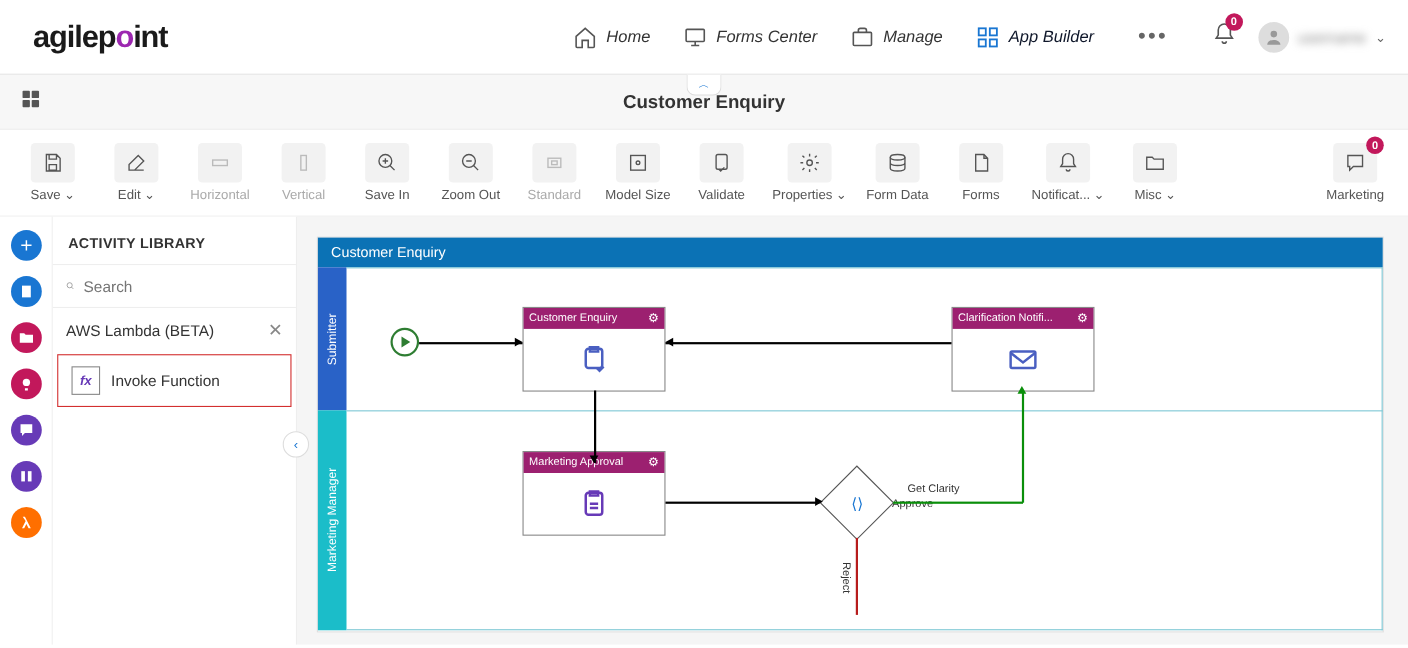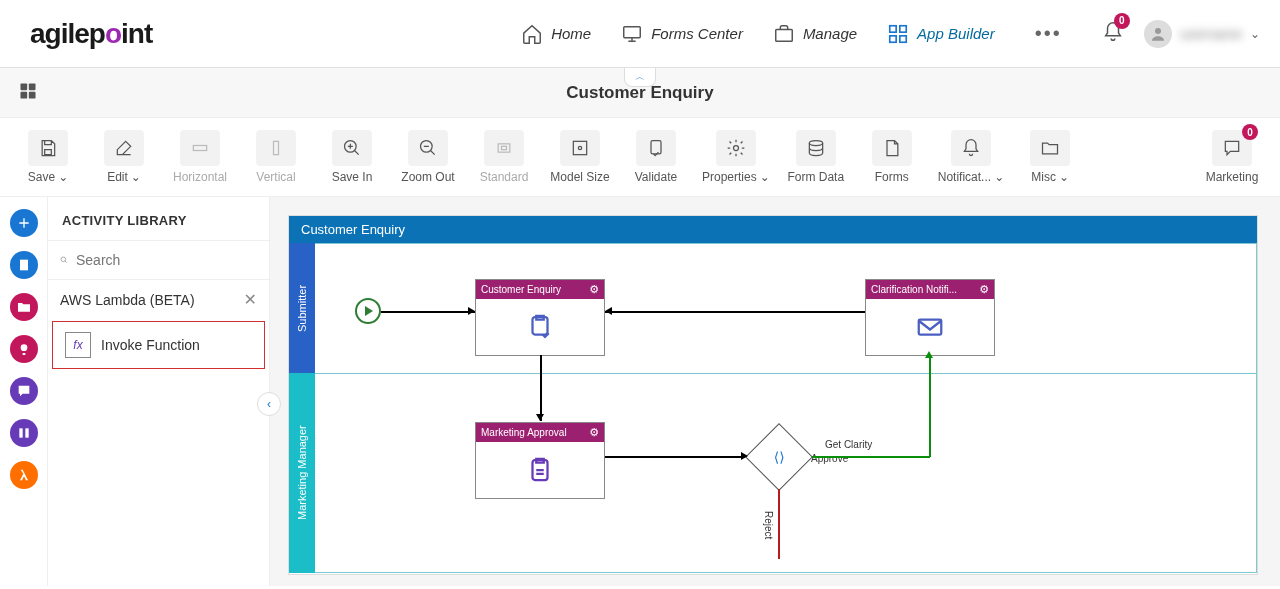--- a/index.html
+++ b/index.html
@@ -4,21 +4,21 @@
 <style>
 * { box-sizing: border-box; margin: 0; padding: 0; font-family: Arial, sans-serif; }
 body { width: 1280px; height: 589px; overflow: hidden; background: #fff; }
 
 
 .header { display: flex; align-items: center; height: 68px; border-bottom: 1px solid #e0e0e0; padding: 0 20px 0 30px; }
 .logo { font-size: 28px; font-weight: 700; color: #1a1a1a; letter-spacing: -1px; margin-right: auto; }
 .logo .dot { color: #9c27b0; }
 .nav { display: flex; gap: 30px; align-items: center; }
 .nav-item { display: flex; align-items: center; gap: 8px; color: #333; font-size: 15px; cursor: pointer; font-style: italic; }
-.nav-item.active { color: #0369a1; }
+.nav-item.active { color: #0f172a; }
 .nav-item svg { width: 22px; height: 22px; }
 .nav-more { color: #666; font-size: 20px; letter-spacing: 2px; cursor: pointer; margin-left: 10px; }
 .header-right { display: flex; align-items: center; gap: 20px; margin-left: 40px; }
 .bell { position: relative; cursor: pointer; }
 .bell svg { width: 22px; height: 22px; stroke: #555; }
 .badge { position: absolute; top: -8px; right: -6px; background: #c2185b; color: #fff; font-size: 10px; width: 16px; height: 16px; border-radius: 50%; display: flex; align-items: center; justify-content: center; font-weight: bold; }
 .user { display: flex; align-items: center; gap: 8px; cursor: pointer; }
 .avatar { width: 28px; height: 28px; background: #ddd; border-radius: 50%; display: flex; align-items: center; justify-content: center; }
 .username { color: #888; font-size: 14px; filter: blur(4px); }
 .chevron { font-size: 12px; color: #666; }
@@ -54,21 +54,21 @@
 
 
 .panel { width: 222px; background: #fff; border-right: 1px solid #eee; display: flex; flex-direction: column; position: relative; }
 .panel-title { padding: 16px 14px 12px; font-size: 13px; font-weight: 600; color: #333; border-bottom: 1px solid #eee; letter-spacing: 0.3px; }
 .search-row { display: flex; align-items: center; padding: 10px 12px; border-bottom: 1px solid #eee; gap: 8px; }
 .search-row svg { width: 18px; height: 18px; stroke: #888; }
 .search-row input { border: none; outline: none; font-size: 14px; color: #555; flex: 1; }
 .category { display: flex; align-items: center; justify-content: space-between; padding: 10px 12px; font-size: 14px; color: #333; }
 .category .close-x { color: #888; cursor: pointer; font-size: 16px; }
 .activity-item { display: flex; align-items: center; gap: 10px; padding: 10px 12px; margin: 2px 4px 0 4px; border: 1.5px solid #d32f2f; cursor: pointer; }
-.activity-item .act-icon { width: 26px; height: 26px; background: #fff; border: 1px solid #888; display: flex; align-items: center; justify-content: center; font-size: 12px; color: #673ab7; font-style: italic; font-weight: normal; }
+.activity-item .act-icon { width: 26px; height: 26px; background: #fff; border: 1px solid #888; display: flex; align-items: center; justify-content: center; font-size: 12px; color: #673ab7; font-style: italic; font-weight: bold; }
 .activity-item span { font-size: 14px; color: #333; }
 .panel-collapse { position: absolute; right: -12px; top: 50%; width: 24px; height: 24px; background: #fff; border: 1px solid #ddd; border-radius: 50%; display: flex; align-items: center; justify-content: center; font-size: 12px; color: #1976d2; cursor: pointer; }
 
 
 .canvas-wrap { flex: 1; background: #f5f5f5; padding: 18px 0 0 18px; overflow: hidden; }
 .canvas { background: #fff; border: 1px solid #ddd; width: 970px; height: 360px; position: relative; }
 .canvas-header { background: #0b72b5; color: #fff; padding: 6px 12px; font-size: 13px; font-weight: 500; }
 .lanes { display: flex; height: calc(100% - 28px); }
 .lane-labels { display: flex; flex-direction: column; width: 26px; }
 .lane-label { writing-mode: vertical-rl; transform: rotate(180deg); text-align: center; color: #fff; font-size: 11px; padding: 6px 4px; display: flex; align-items: center; justify-content: center; }
@@ -83,21 +83,21 @@
 .start-node::after { content: ""; border-left: 8px solid #2e7d32; border-top: 5px solid transparent; border-bottom: 5px solid transparent; margin-left: 2px; }
 
 .task-node { position: absolute; width: 130px; border: 1px solid #888; background: #fff; }
 .task-header { background: #9c2070; color: #fff; font-size: 10px; padding: 3px 5px; display: flex; justify-content: space-between; align-items: center; }
 .task-header .gear { font-size: 11px; }
 .task-body { height: 56px; display: flex; align-items: center; justify-content: center; }
 .task-body svg { width: 30px; height: 30px; }
 
 .task-1 { left: 160px; top: 36px; }
 .task-2 { left: 550px; top: 36px; }
-.task-3 { left: 160px; top: 179px; }
+.task-3 { left: 160px; top: 167px; }
 
 .gateway { position: absolute; left: 440px; top: 190px; width: 48px; height: 48px; transform: rotate(45deg); border: 1px solid #555; background: #fff; display: flex; align-items: center; justify-content: center; }
 .gateway-inner { transform: rotate(-45deg); color: #1976d2; font-size: 14px; }
 
 .edge-label { position: absolute; font-size: 10px; color: #333; }
 .lbl-clarity { left: 510px; top: 196px; }
 .lbl-approve { left: 496px; top: 210px; }
 .lbl-reject { left: 448px; top: 268px; writing-mode: vertical-rl; }
 
 

